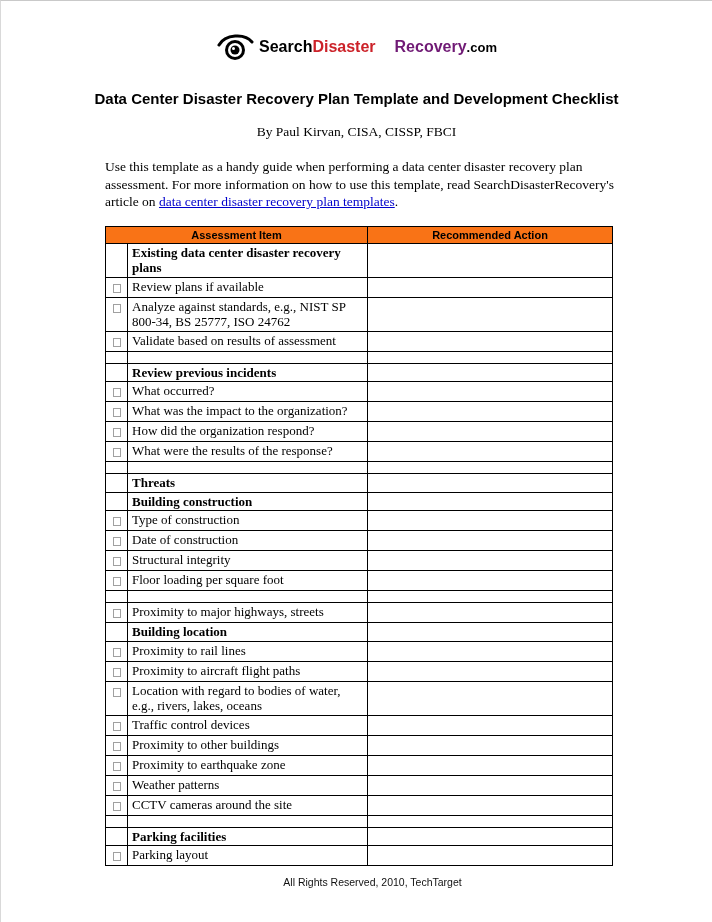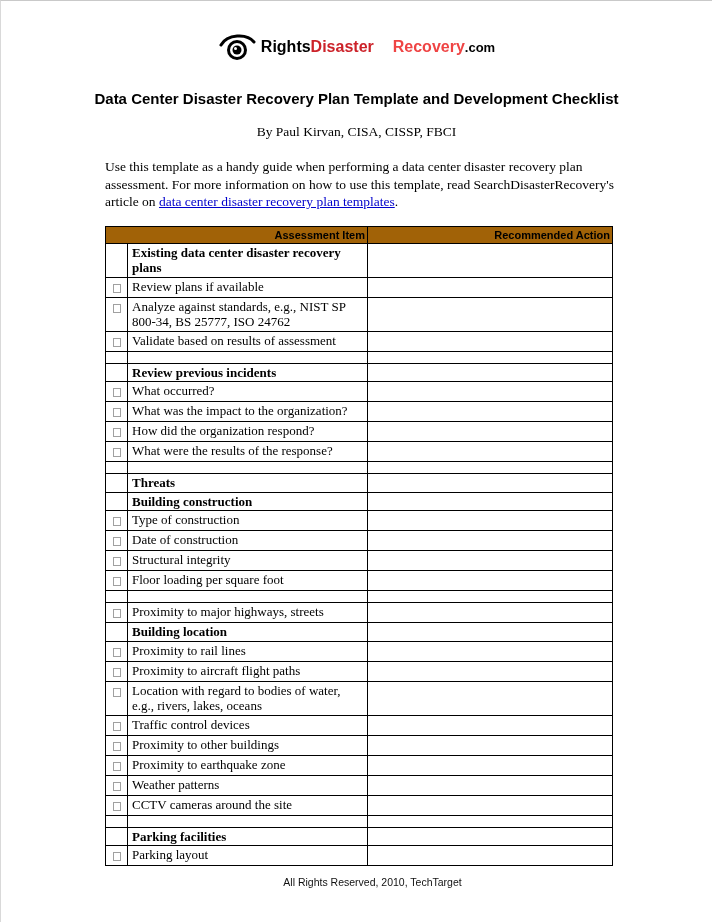--- a/index.html
+++ b/index.html
@@ -15,21 +15,21 @@
     border-top: 1px solid #c9c9c9;
     border-left: 1px solid #d9d9d9;
     padding-top: 26px;
     background: #fff;
   }
   
   .logo-row { display: flex; align-items: center; justify-content: center; gap: 5px; height: 40px; }
   .logo-text { font-family: "Liberation Sans", sans-serif; font-weight: bold; font-size: 16px; letter-spacing: 0; }
   .logo-search { color: #000; }
   .logo-disaster { color: #cc2229; }
-  .logo-recovery { color: #ef4444; margin-left: 19px; }
+  .logo-recovery { color: #701a75; margin-left: 19px; }
   .logo-com { color: #000; font-size: 13px; }
   
   .title {
     width: 540px; margin: 22px auto 16px auto;
     text-align: center;
     font-family: "Liberation Sans", sans-serif;
     font-weight: bold; font-size: 15px; line-height: 19px;
   }
   .byline { text-align: center; font-size: 13.5px; margin-top: 15px; }
   
@@ -44,24 +44,24 @@
     table-layout: fixed;
     width: 507px;
     margin: 15px 0 0 104px;
     font-size: 13px;
   }
   table.checklist th, table.checklist td {
     border: 1px solid #000;
     vertical-align: top;
   }
   table.checklist th {
-    background: #a16207;
+    background: #f97316;
     font-family: "Liberation Sans", sans-serif;
     font-size: 11px; font-weight: bold;
-    text-align: right;
+    text-align: center;
     padding: 2px 2px;
   }
   td.cb-cell { text-align: center; padding-top: 3px; }
   td.item-cell { padding: 1px 4px; line-height: 15.5px; height: 18px; }
   td.item-cell.section { font-weight: bold; }
   td.action-cell { padding: 1px 4px; line-height: 15.5px; }
   tr.spacer td { height: 12px; }
   .checkbox {
     display: inline-block;
     width: 8px; height: 9px;
@@ -86,21 +86,21 @@
   <div class="logo-row">
     <span style="display:inline-block; line-height:0;">
       <svg width="38" height="30" viewBox="0 0 38 30" xmlns="http://www.w3.org/2000/svg">
         <path d="M3 13 C 9 2, 29 1, 36 10" stroke="#000" stroke-width="3" fill="none" stroke-linecap="round"></path>
         <circle cx="19" cy="18" r="10" fill="#000"></circle>
         <circle cx="19" cy="18" r="7" fill="#ffffff"></circle>
         <circle cx="19" cy="18" r="4.5" fill="#000"></circle>
         <circle cx="17.5" cy="16.5" r="1.5" fill="#ffffff"></circle>
       </svg>
     </span>
-    <span class="logo-text"><span class="logo-search">Rights</span><span class="logo-disaster">Disaster</span><span class="logo-recovery">Recovery</span><span class="logo-com">.com</span></span>
+    <span class="logo-text"><span class="logo-search">Search</span><span class="logo-disaster">Disaster</span><span class="logo-recovery">Recovery</span><span class="logo-com">.com</span></span>
   </div>
 
   <div class="title">Data Center Disaster Recovery Plan Template and Development Checklist</div>
   <div class="byline">By Paul Kirvan, CISA, CISSP, FBCI</div>
 
   <div class="intro"><span>Use this template as a handy guide when performing a data center disaster recovery plan assessment. For more information on how to use this template, read SearchDisasterRecovery's article on </span><a href="#">data center disaster recovery plan templates</a><span>.</span></div>
 
   <table class="checklist">
     <colgroup>
       <col style="width:22px">

